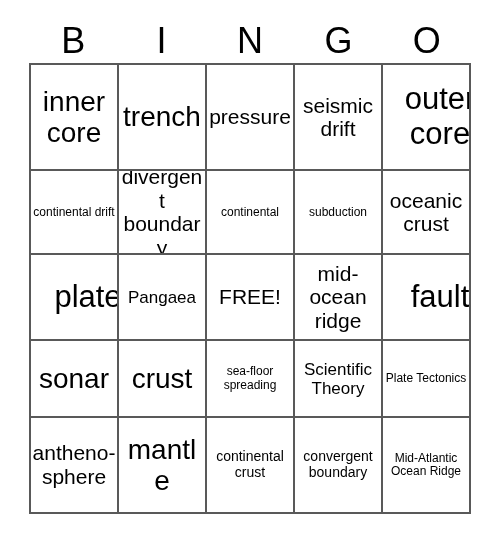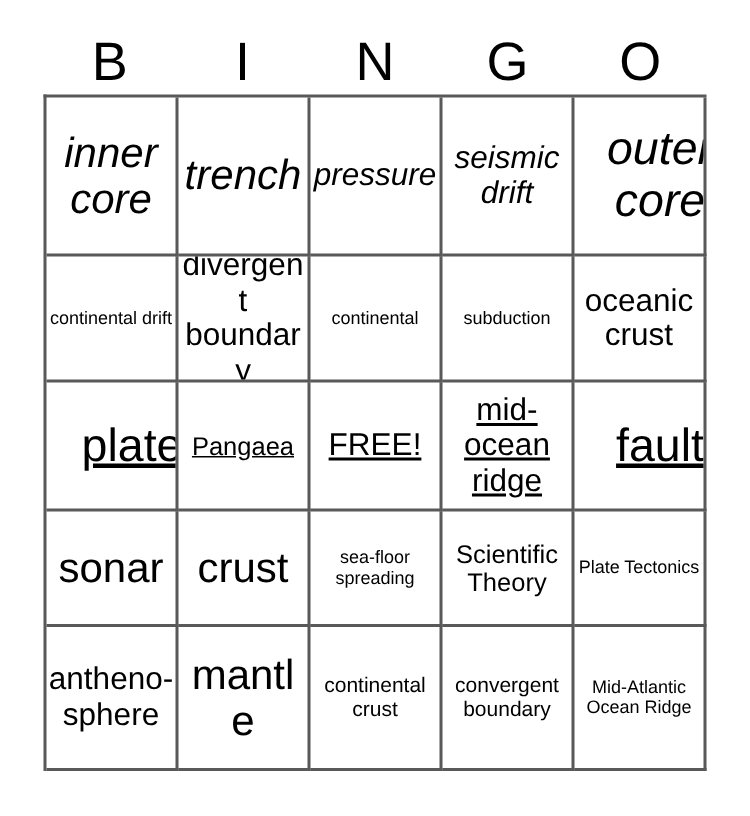--- a/index.html
+++ b/index.html
@@ -51,23 +51,23 @@
     border-top: 2px solid #595959;
     border-left: 2px solid #595959;
     display: flex;
     flex-direction: column;
   }
   .grid-row {
     display: flex;
     width: 100%;
     box-sizing: border-box;
   }
-  .grid-row.r0 { height: 115px; font-style: italic; }
+  .grid-row.r0 { height: 115px; }
   .grid-row.r1 { height: 84px; }
-  .grid-row.r2 { height: 93px; text-decoration: underline; }
+  .grid-row.r2 { height: 93px; }
   .grid-row.r3 { height: 83px; }
   .grid-row.r4 { height: 104px; }
 
   .cell {
     flex: 1 1 0;
     min-width: 0;
     box-sizing: border-box;
     border-right: 2px solid #595959;
     border-bottom: 2px solid #595959;
     display: flex;

